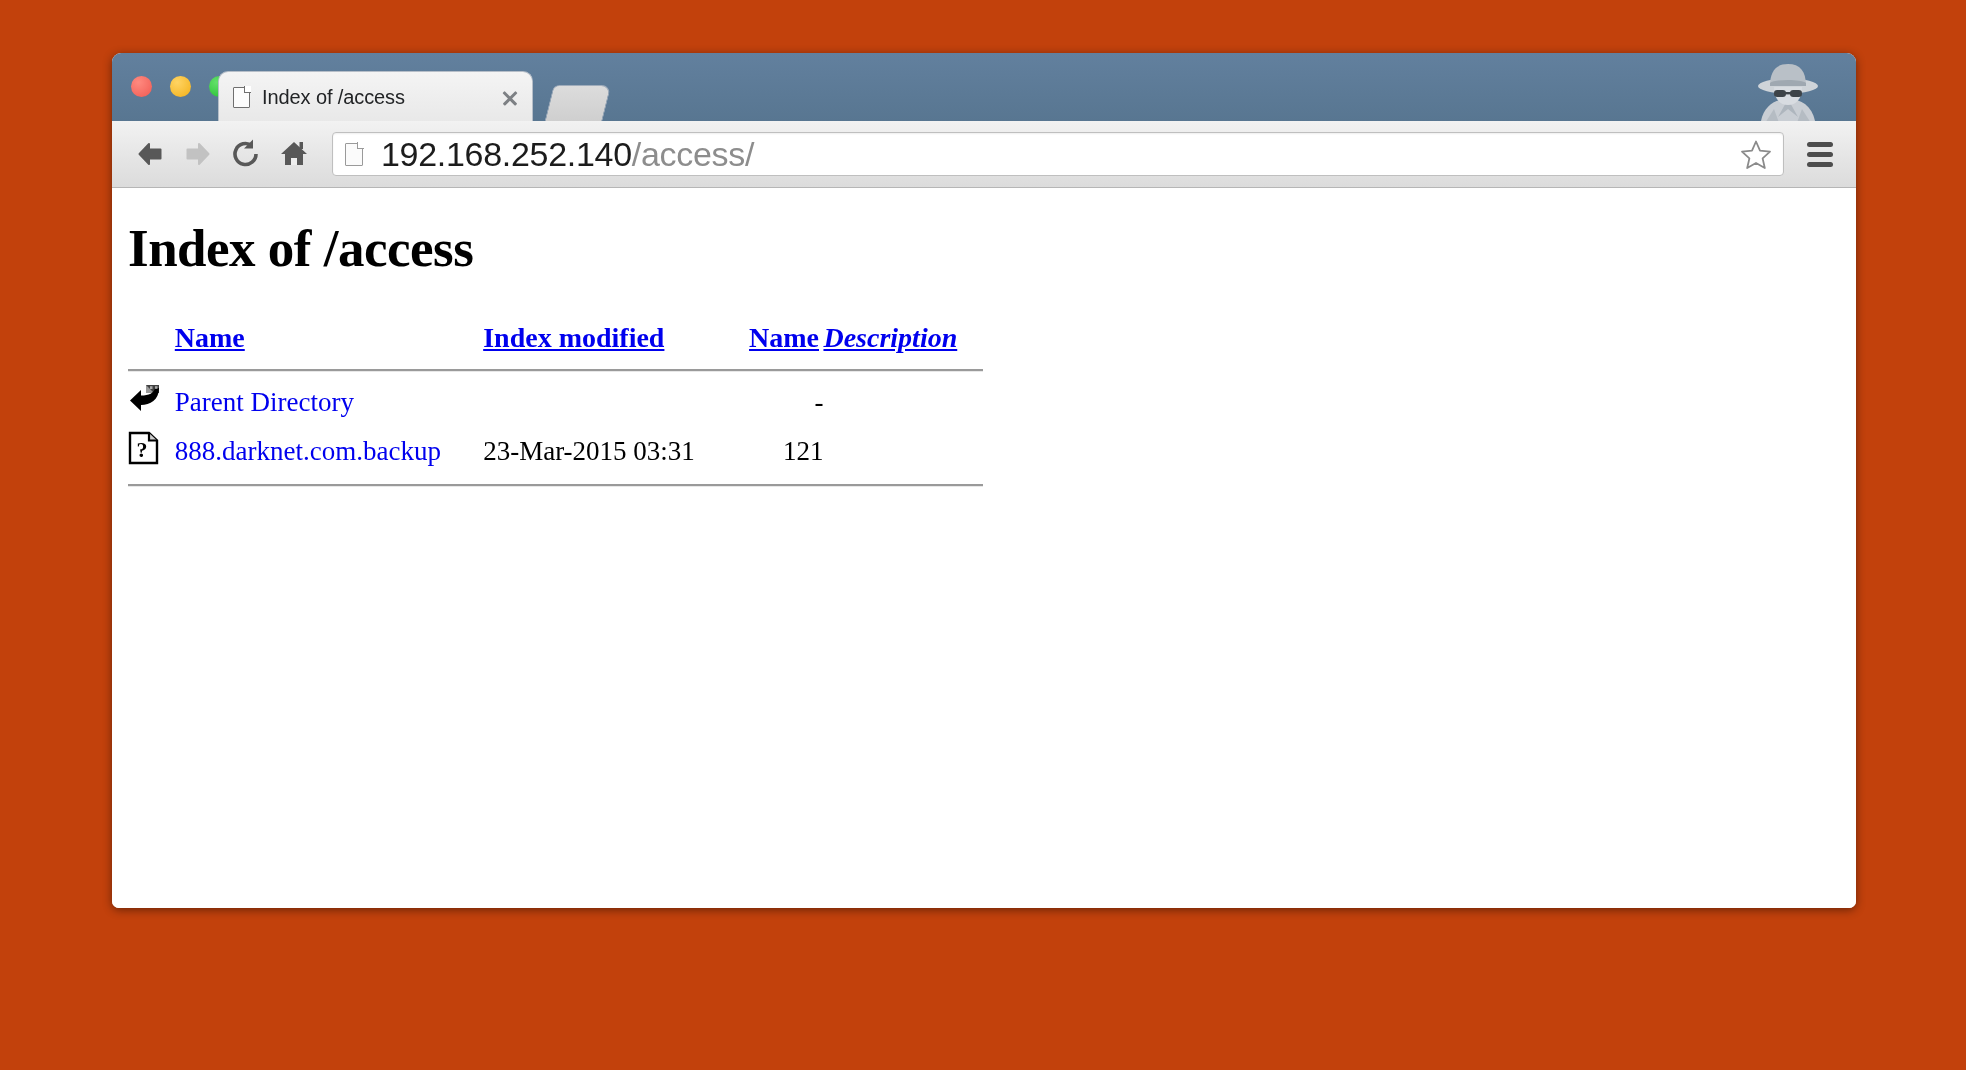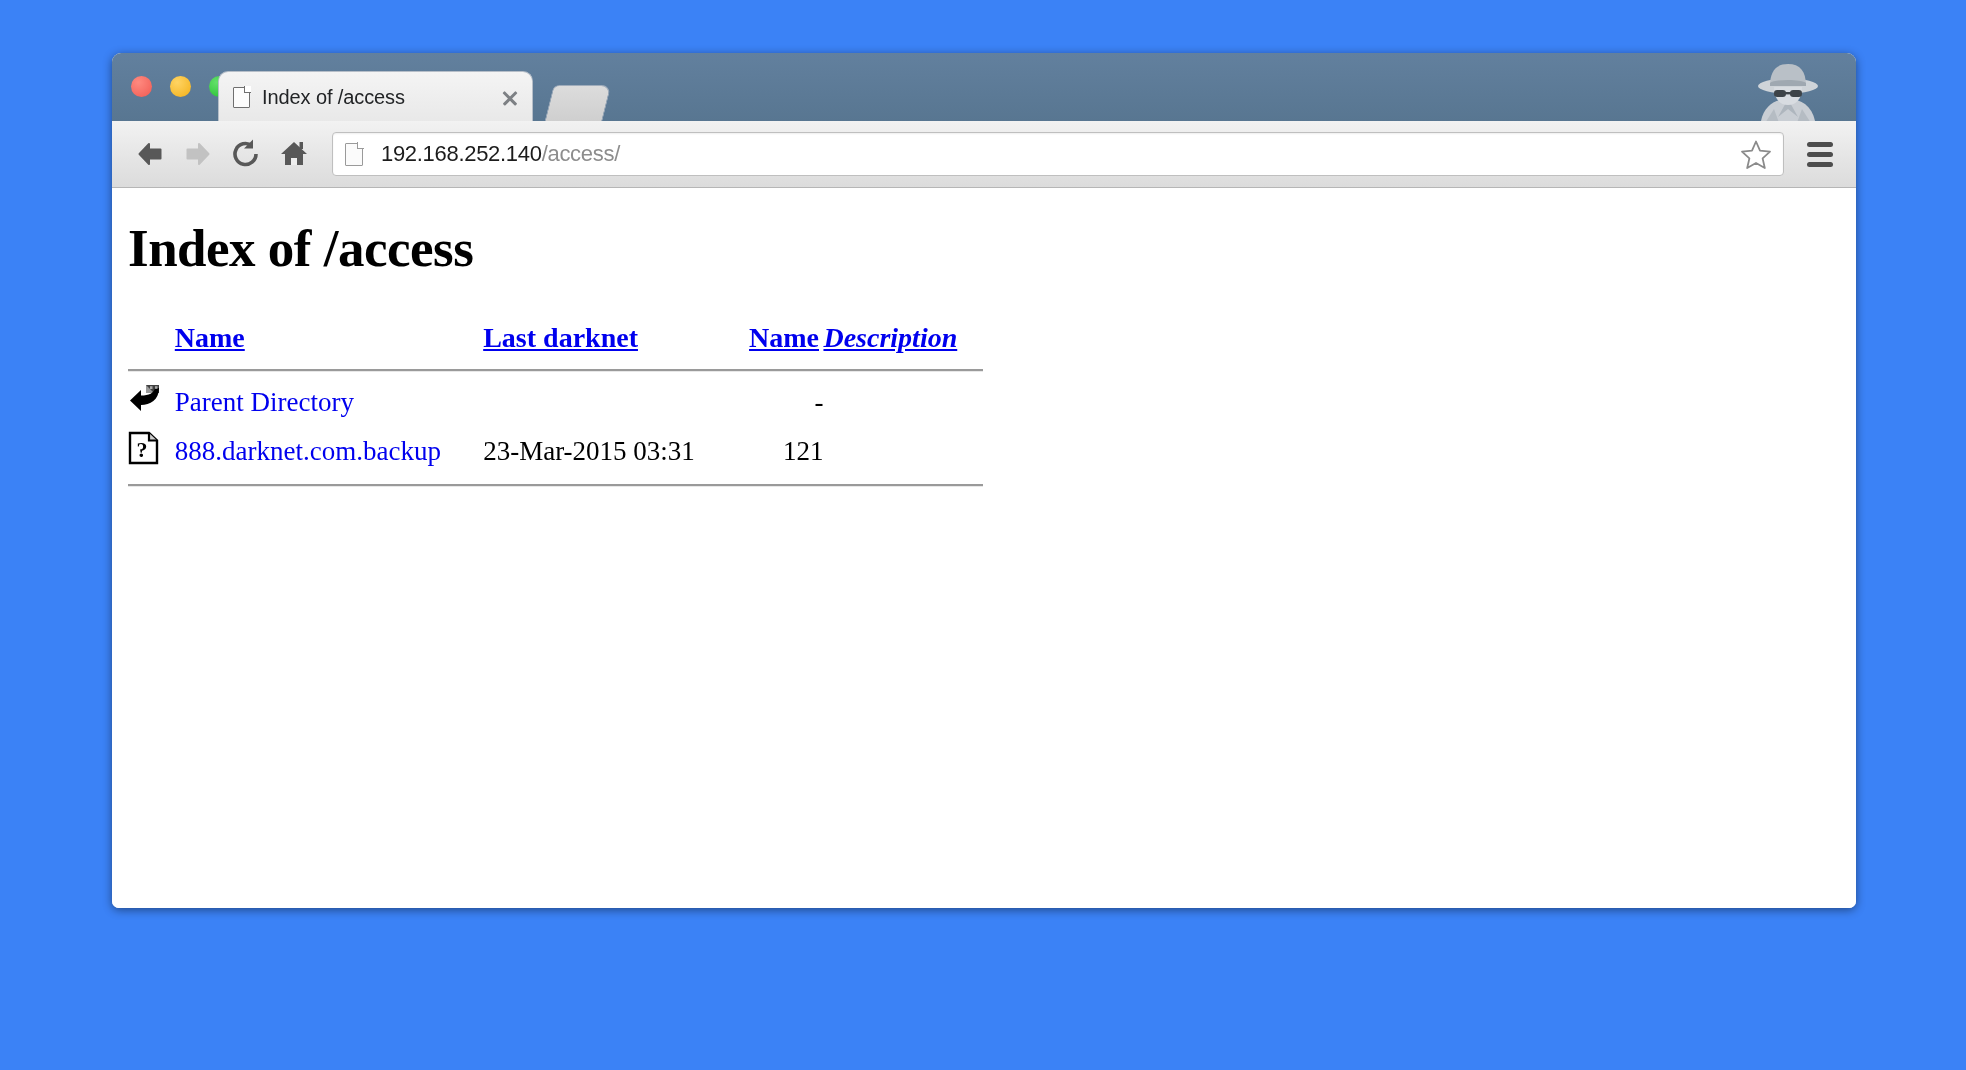--- a/index.html
+++ b/index.html
@@ -9,21 +9,21 @@
     height: 1070px;
     background: #000000;
     overflow: hidden;
     font-family: "Liberation Sans", sans-serif;
   }
 
   #screen {
     position: relative;
     width: 1966px;
     height: 1070px;
-    background: #3b82f6;
+    background: #c2410c;
   }
 
   
   #browser-window {
     position: absolute;
     left: 112px;
     top: 53px;
     width: 1744px;
     height: 855px;
     border-radius: 9px 9px 7px 7px;
@@ -186,21 +186,21 @@
   }
   .omni-icon .fold {
     position: absolute; right: -1px; top: -1px;
     width: 7px; height: 7px;
     background: #fff;
     border-left: 1.6px solid #9a9a9a;
     border-bottom: 1.6px solid #9a9a9a;
   }
   .omni-url {
     flex: 1 1 auto;
-    font-size: 22px;
+    font-size: 34px;
     color: #8d8d8d;
     white-space: nowrap;
     overflow: hidden;
     letter-spacing: -0.3px;
   }
   .omni-url .host { color: #1c1c1c; }
   .star-btn {
     width: 38px; height: 38px;
     flex: 0 0 auto;
     display: flex; align-items: center; justify-content: center;
@@ -418,21 +418,21 @@
             <col class="col-size">
               <col class="col-desc">
           </colgroup>
           <thead>
             <tr>
               <th></th>
               <th class="h-name">
                 <span class="hlink">Name</span>
               </th>
               <th class="h-mod">
-                <span class="hlink">Last darknet</span>
+                <span class="hlink">Index modified</span>
               </th>
               <th class="h-size">
                 <span class="hlink">Name</span>
               </th>
               <th class="h-desc">
                 <span class="hlink">Description</span>
               </th>
             </tr>
             <tr class="rule-row">
               <td colspan="5">

